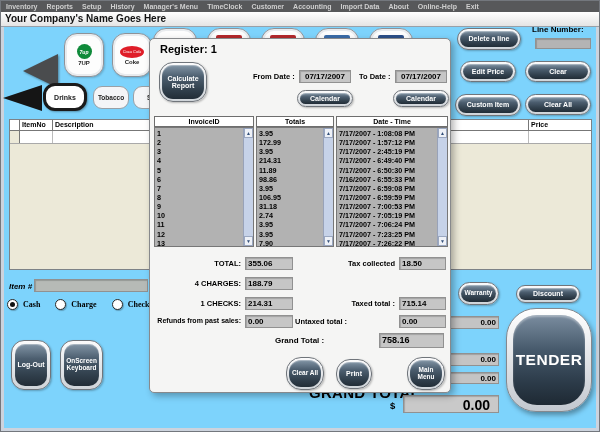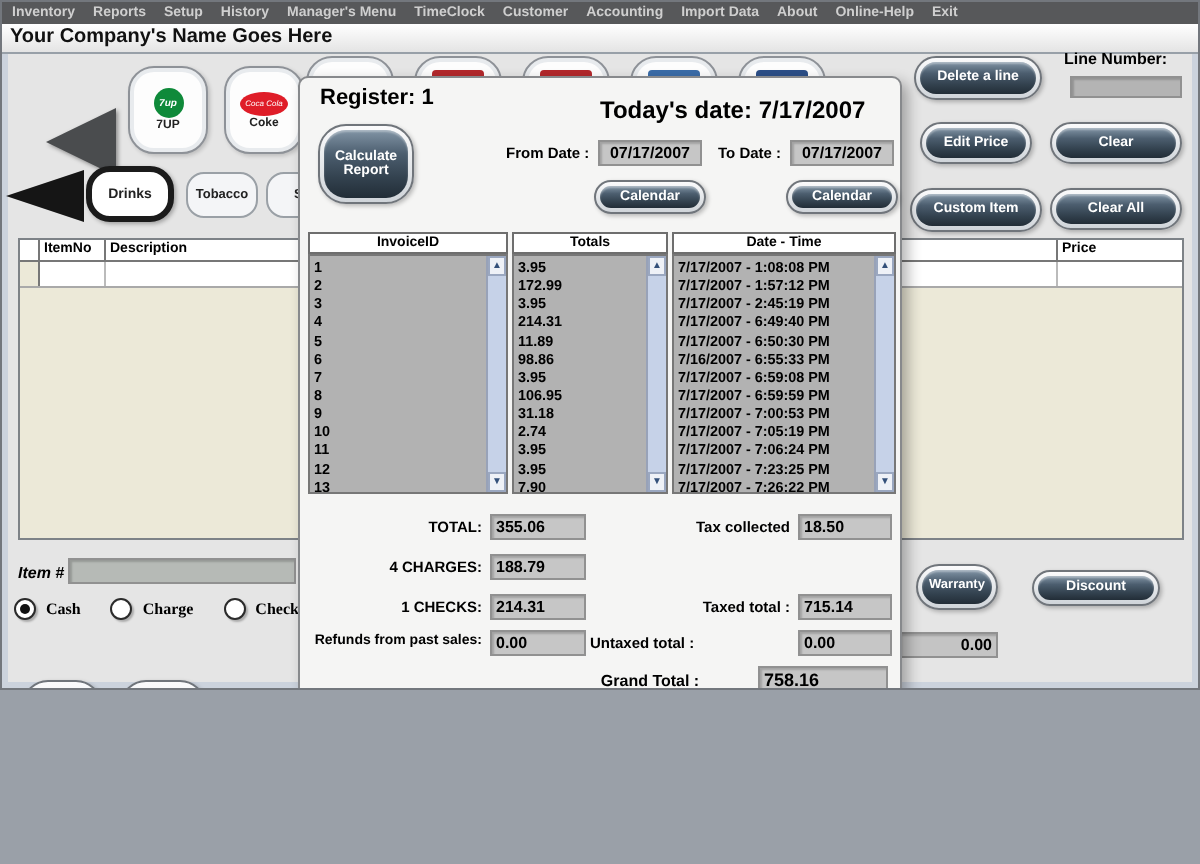--- a/index.html
+++ b/index.html
@@ -1,17 +1,17 @@
 <!DOCTYPE html>
 <html><head>
 <meta charset="utf-8">
 <style>
   * { margin:0; padding:0; box-sizing:border-box; }
   body { font-family:"Liberation Sans", sans-serif; background:#9aa0a8; }
-  .window { position:relative; width:600px; height:345px; background:#e5e5e5; overflow:hidden;
+  .window { position:relative; width:600px; height:432px; background:#7dd3fc; overflow:hidden;
             border:1px solid #73777d; box-shadow: inset 0 0 0 3px #ccd3dd; }
   
   .menubar { position:absolute; left:0; top:0; width:600px; height:11px; background:#57585a;
              display:flex; align-items:center; gap:9px; padding:0 5px; overflow:hidden; }
   .menu-item { font-size:7px; font-weight:bold; color:#cfcfcf; white-space:nowrap; cursor:default; }
   .companybar { position:absolute; left:0; top:11px; width:600px; height:15px;
                 background:linear-gradient(#ffffff,#e4e4e4); border-bottom:1px solid #98a0a8;
                 font-size:10px; font-weight:bold; color:#111; padding:1px 4px; }
   
   .pillwrap { position:absolute; background:linear-gradient(#fbfbfc,#cfd4d9); border:1px solid #70757b;
@@ -200,28 +200,30 @@
     <div class="pillinner" style="font-size:6.5px; border-radius:11px;">Warranty</div>
   </div>
   <div class="pillwrap" style="left:515px; top:284px; width:64px; height:18px;">
     <div class="pillinner" style="font-size:7px;">Discount</div>
   </div>
 
   <div class="gfield" style="left:448px; top:315px; width:50px; height:13px; text-align:right; background:#c4c4c4;">0.00</div>
   <div class="gfield" style="left:448px; top:352px; width:50px; height:13px; text-align:right; background:#c4c4c4;">0.00</div>
   <div class="gfield" style="left:448px; top:371px; width:50px; height:12px; text-align:right; background:#c4c4c4;">0.00</div>
 
+  <div class="tender-wrap">
+    <div class="tender-inner">TENDER</div>
+  </div>
 
   <div class="lbl" style="left:308px; top:383px; font-size:15px; letter-spacing:.3px;">GRAND TOTAL</div>
   <div class="lbl" style="left:389px; top:399px; font-size:9.5px;">$</div>
   <div class="gfield" style="left:402px; top:394px; width:96px; height:18px; background:#c9c9c9; font-size:14px; text-align:right; padding-right:8px;">0.00</div>
 
   <div class="dialog">
     <div class="dlg-lbl" style="left:10px; top:4px; font-size:11px;">Register: 1</div>
-    <div class="dlg-lbl" style="left:150px; top:9px; font-size:12px;">Today's date: 7/17/2007</div>
 
     <div class="pillwrap" style="left:9px; top:23px; width:48px; height:40px; border-radius:14px;">
       <div class="pillinner" style="font-size:7px; border-radius:11px;">Calculate Report</div>
     </div>
 
     <div class="dlg-lbl" style="left:103px; top:33px; font-size:7.5px;">From Date :</div>
     <div class="gfield" style="left:149px; top:31px; width:52px; height:13px; text-align:center; background:#c6c6c6;">07/17/2007</div>
     <div class="dlg-lbl" style="left:209px; top:33px; font-size:7.5px;">To Date :</div>
     <div class="gfield" style="left:245px; top:31px; width:52px; height:13px; text-align:center; background:#c6c6c6;">07/17/2007</div>
 
@@ -308,21 +310,21 @@
     <div class="gfield" style="left:95px; top:258px; width:48px; height:13px; background:#c6c6c6;">214.31</div>
     <div class="dlg-lbl" style="left:0; top:278px; width:91px; text-align:right; font-size:7px;">Refunds from past sales:</div>
     <div class="gfield" style="left:95px; top:276px; width:48px; height:13px; background:#c6c6c6;">0.00</div>
 
     <div class="dlg-lbl" style="left:155px; top:220px; width:90px; text-align:right; font-size:7.5px;">Tax collected</div>
     <div class="gfield" style="left:249px; top:218px; width:47px; height:13px; background:#c6c6c6;">18.50</div>
     <div class="dlg-lbl" style="left:155px; top:260px; width:90px; text-align:right; font-size:7.5px;">Taxed total :</div>
     <div class="gfield" style="left:249px; top:258px; width:47px; height:13px; background:#c6c6c6;">715.14</div>
     <div class="dlg-lbl" style="left:145px; top:278px; width:100px; font-size:7.5px;">Untaxed total :</div>
     <div class="gfield" style="left:249px; top:276px; width:47px; height:13px; background:#c6c6c6;">0.00</div>
-    <div class="dlg-lbl" style="left:125px; top:297px; width:100px; text-align:center; font-size:8px;">Grand Total :</div>
+    <div class="dlg-lbl" style="left:125px; top:297px; width:100px; text-align:left; font-size:8px;">Grand Total :</div>
     <div class="gfield" style="left:229px; top:294px; width:65px; height:15px; background:#c6c6c6; font-size:9px;">758.16</div>
 
     <div class="pillwrap" style="left:136px; top:318px; width:38px; height:33px; border-radius:15px;">
       <div class="pillinner" style="font-size:6.5px; border-radius:12px;">Clear All</div>
     </div>
     <div class="pillwrap" style="left:186px; top:320px; width:36px; height:30px; border-radius:14px;">
       <div class="pillinner" style="font-size:7px; border-radius:11px;">Print</div>
     </div>
     <div class="pillwrap" style="left:257px; top:318px; width:38px; height:33px; border-radius:15px;">
       <div class="pillinner" style="font-size:6.5px; border-radius:12px;">Main Menu</div>

